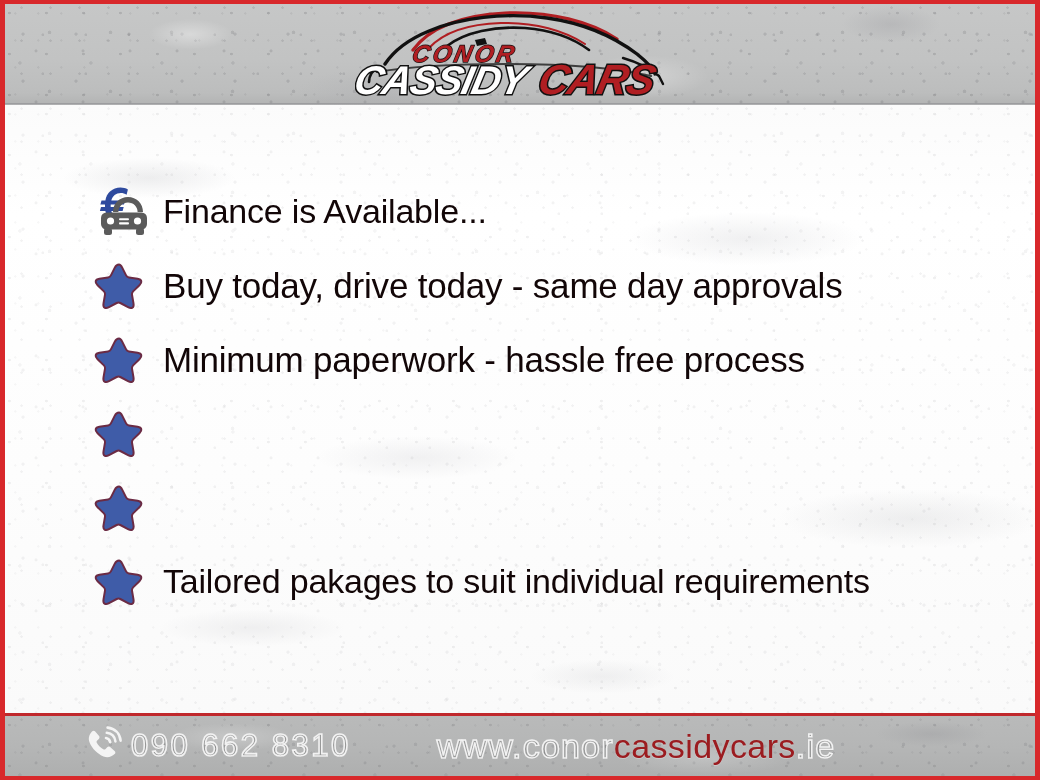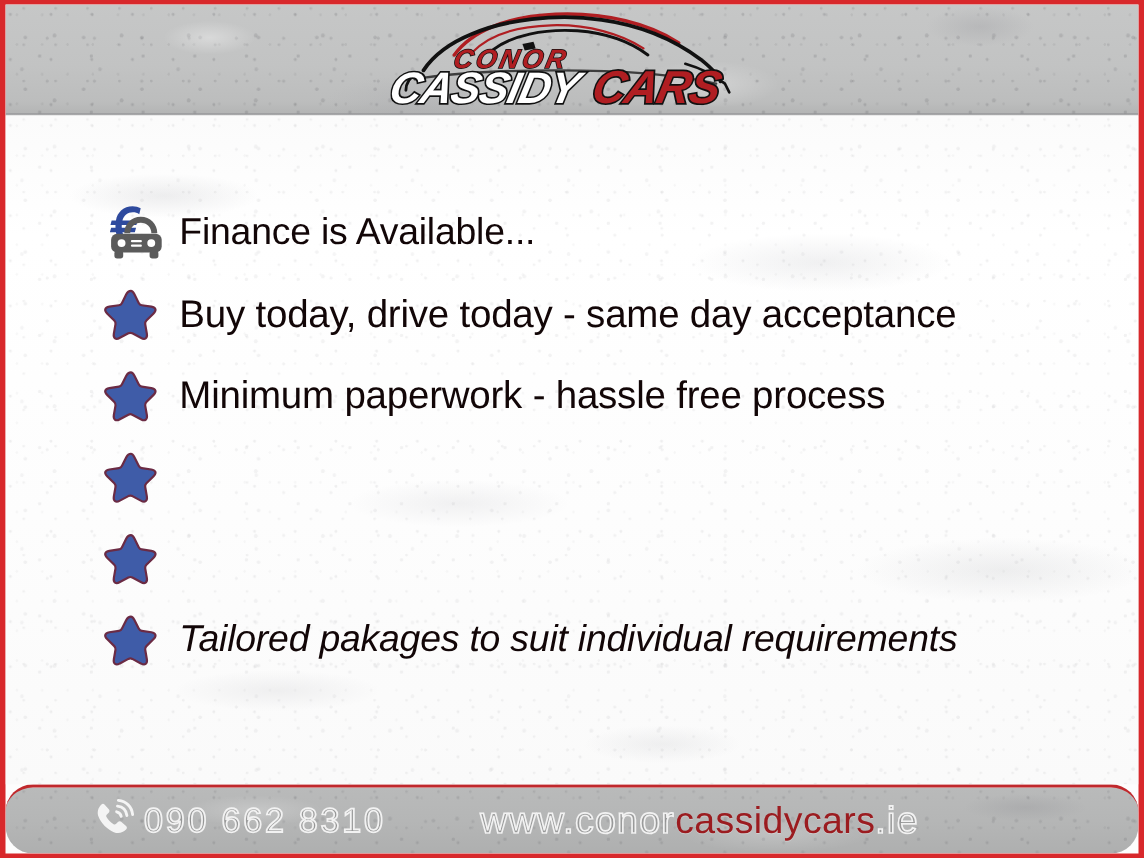--- a/index.html
+++ b/index.html
@@ -127,33 +127,32 @@
   .row-text {
     font-family: "Liberation Sans", sans-serif;
     font-size: 35px;
     line-height: 1.05;
     color: #120607;
     letter-spacing: -0.2px;
     white-space: nowrap;
     margin-left: 6px;
   }
   #row-0 .row-text { font-size: 34px; }
-  #row-5 .row-text { font-size: 34px; font-style: italic; }
+  #row-5 .row-text { font-size: 34px; }
 
   
   #footer {
     position: absolute;
     left: 0; right: 0; bottom: 0;
     height: 63px;
     background:
       linear-gradient(180deg, #b9baba 0%, #b5b6b6 50%, #aeafaf 100%);
     border-top: 3px solid #c0282c;
     box-sizing: border-box;
     overflow: hidden;
-    border-radius: 25px;
   }
   #footer .tex.grain { opacity: .7; }
   #footer .blotch {
     position: absolute; inset: 0;
     background-image:
       radial-gradient(ellipse 90px 20px at 22% 35%, rgba(255,255,255,.22), transparent 70%),
       radial-gradient(ellipse 120px 24px at 68% 70%, rgba(255,255,255,.18), transparent 72%),
       radial-gradient(ellipse 80px 18px at 90% 30%, rgba(140,140,145,.25), transparent 70%);
   }
   #footer-inner {
@@ -285,21 +284,21 @@
             <path d="M26 3.5 C27.6 3.5 28.4 5.0 29.2 6.6 L33.1 14.4 C33.7 15.6 34.6 16.3 35.9 16.5
                      L44.6 17.8 C46.4 18.1 47.9 18.7 48.3 20.2 C48.7 21.7 47.7 22.9 46.4 24.2
                      L40.1 30.4 C39.2 31.3 38.8 32.4 39.0 33.7 L40.5 42.3 C40.8 44.1 40.7 45.7 39.4 46.6
                      C38.1 47.5 36.6 47.0 35.0 46.1 L27.3 42.0 C26.1 41.4 24.9 41.4 23.7 42.0
                      L16.0 46.1 C14.4 47.0 12.9 47.5 11.6 46.6 C10.3 45.7 10.2 44.1 10.5 42.3
                      L12.0 33.7 C12.2 32.4 11.8 31.3 10.9 30.4 L4.6 24.2 C3.3 22.9 2.3 21.7 2.7 20.2
                      C3.1 18.7 4.6 18.1 6.4 17.8 L15.1 16.5 C16.4 16.3 17.3 15.6 17.9 14.4
                      L21.8 6.6 C22.6 5.0 23.4 3.5 26 3.5 Z" fill="#3f5ca8" stroke="#6b2b44" stroke-width="2" stroke-linejoin="round"></path>
           </svg>
         </span>
-        <span class="row-text">Buy today, drive today - same day acceptance</span>
+        <span class="row-text">Buy today, drive today - same day approvals</span>
       </div>
 
       <div class="row" id="row-2">
         <span class="bullet-icon">
           <svg width="52" height="50" viewBox="0 0 52 50" xmlns="http://www.w3.org/2000/svg" aria-hidden="true">
             <path d="M26 3.5 C27.6 3.5 28.4 5.0 29.2 6.6 L33.1 14.4 C33.7 15.6 34.6 16.3 35.9 16.5
                      L44.6 17.8 C46.4 18.1 47.9 18.7 48.3 20.2 C48.7 21.7 47.7 22.9 46.4 24.2
                      L40.1 30.4 C39.2 31.3 38.8 32.4 39.0 33.7 L40.5 42.3 C40.8 44.1 40.7 45.7 39.4 46.6
                      C38.1 47.5 36.6 47.0 35.0 46.1 L27.3 42.0 C26.1 41.4 24.9 41.4 23.7 42.0
                      L16.0 46.1 C14.4 47.0 12.9 47.5 11.6 46.6 C10.3 45.7 10.2 44.1 10.5 42.3

